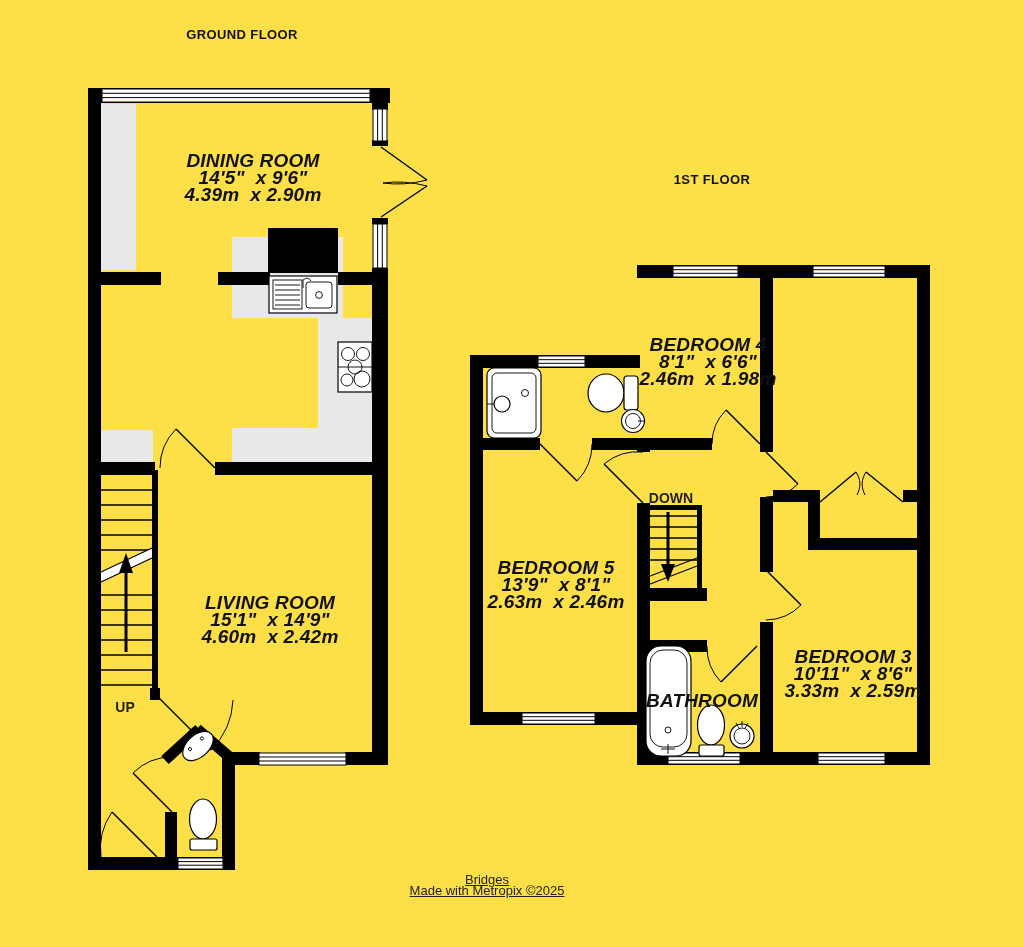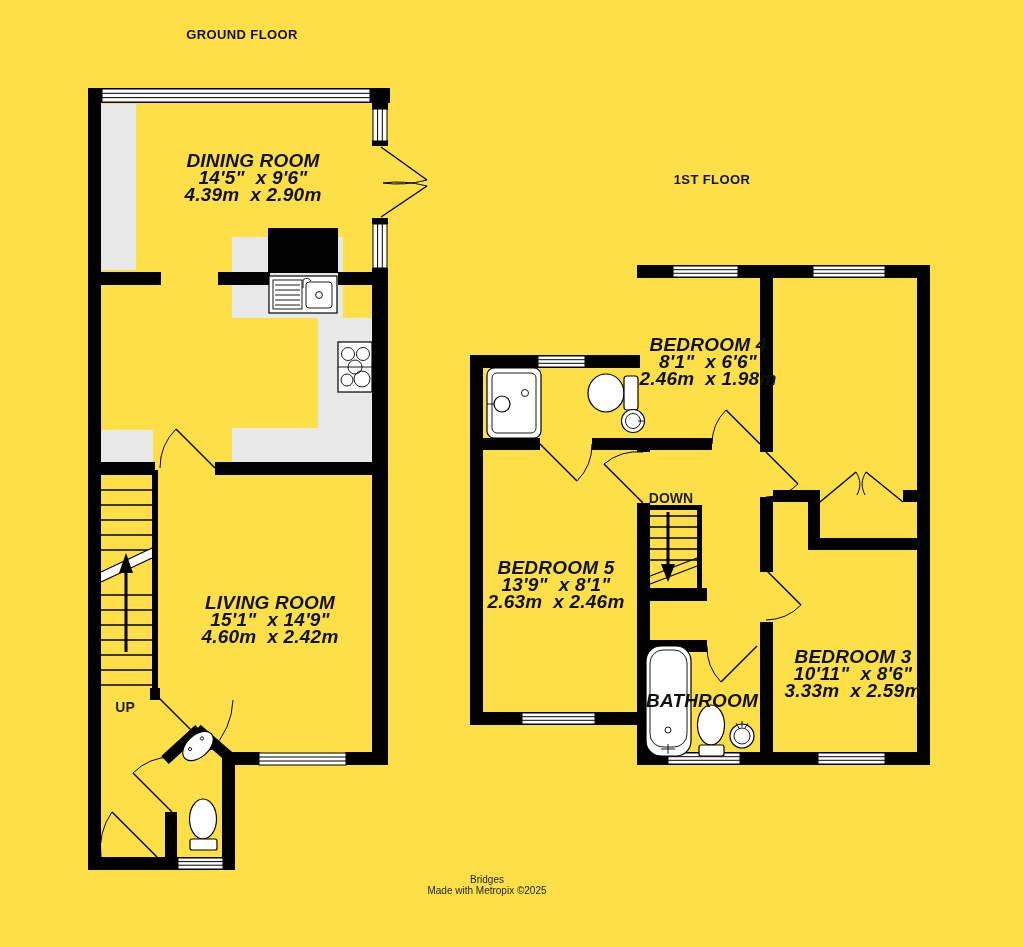--- a/index.html
+++ b/index.html
@@ -13,21 +13,21 @@
   .thin{stroke:#000;stroke-width:1.3;fill:none;}
   .leaf{stroke:#000;stroke-width:1.4;fill:none;}
   .arc{stroke:#000;stroke-width:1;fill:none;}
   .fx{fill:#fff;stroke:#000;stroke-width:1.2;}
   .fxthin{fill:none;stroke:#000;stroke-width:0.9;}
   .lbl{position:absolute;transform:translateX(-50%);text-align:center;white-space:nowrap;}
   .room{font-size:19px;font-weight:bold;font-style:italic;line-height:17px;letter-spacing:.2px;}
   .room span{display:block;white-space:pre;}
   .title{font-size:13px;font-weight:bold;letter-spacing:.4px;}
   .small{font-size:14px;font-weight:bold;color:#222;}
-  .foot{font-size:10px;color:#222;line-height:11px;}
+  .foot{font-size:13px;color:#222;line-height:11px;text-decoration:underline;}
   .foot span{display:block;}
 </style>
 </head>
 <body>
 
 <div class="stage">
 
 <svg width="1024" height="947" viewBox="0 0 1024 947">
 
   <g>

